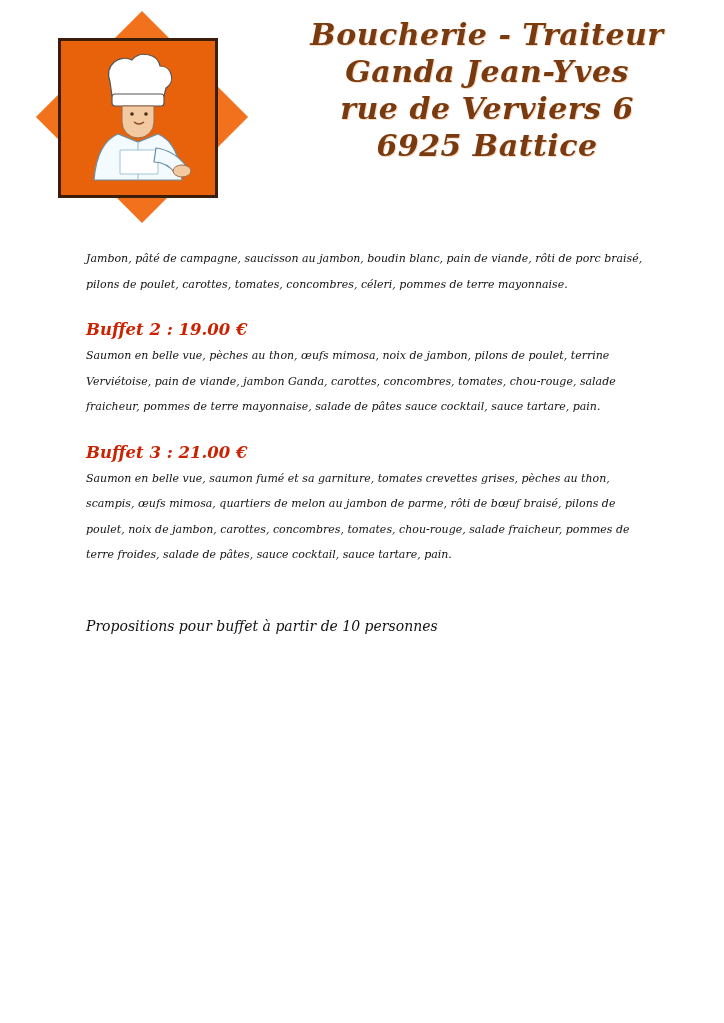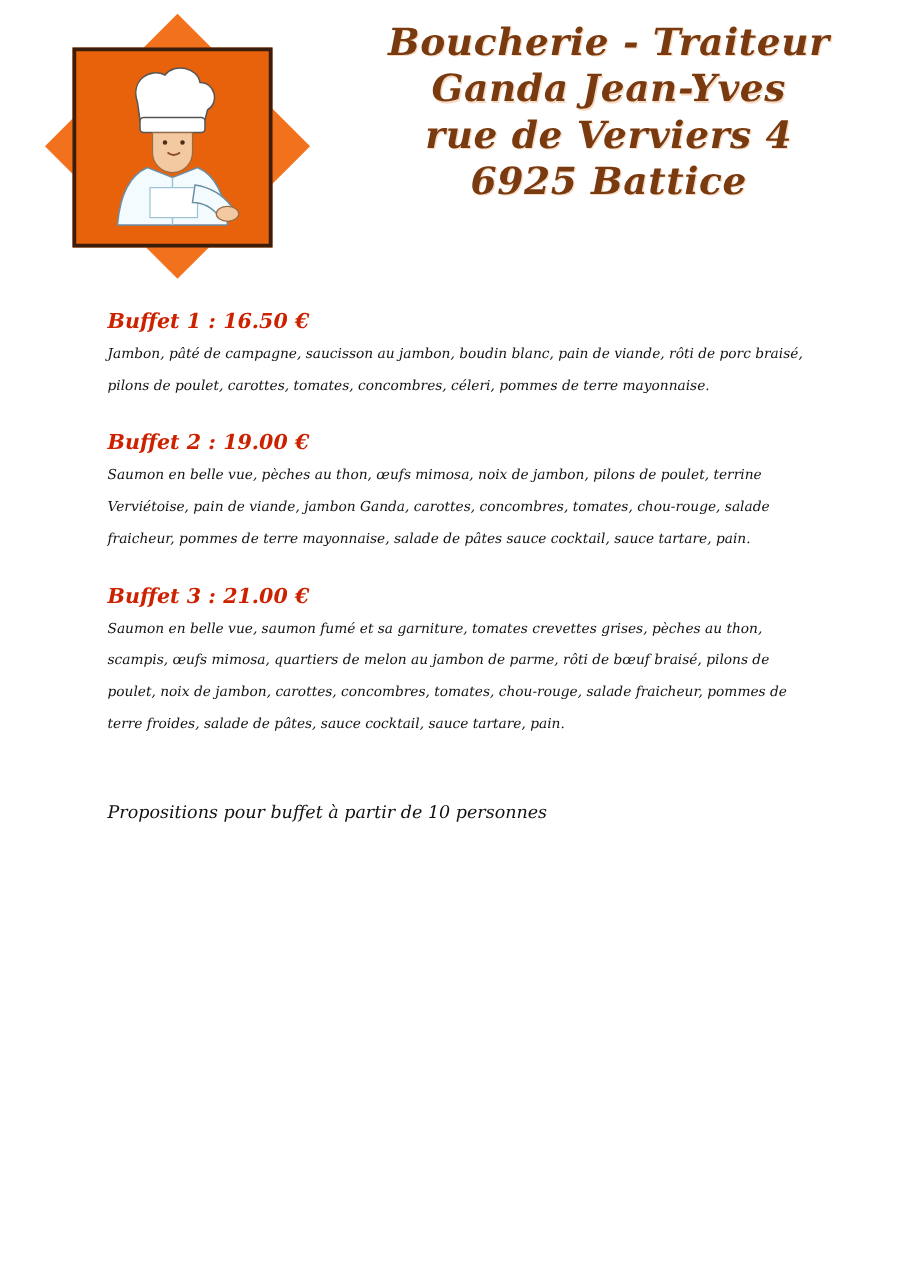--- a/index.html
+++ b/index.html
@@ -137,30 +137,29 @@
       <path d="M62 112 L100 112 L100 136 L62 136 Z" fill="#ffffff" stroke="#9ec3d6" stroke-width="1"></path>
 
       <path d="M98 110 C112 112 122 120 128 128 L118 136 C112 128 104 124 96 124 Z" fill="#f4fbff" stroke="#6a8fa5" stroke-width="1.2"></path>
       <ellipse cx="124" cy="133" rx="9" ry="6" fill="#f2c9a0" stroke="#9a6b45" stroke-width="1"></ellipse>
     </svg>
   </div>
 
   <div class="biz">
     <div>Boucherie - Traiteur</div>
     <div>Ganda Jean-Yves</div>
-    <div>rue de Verviers 4</div>
+    <div>rue de Verviers 6</div>
     <div>6925 Battice</div>
   </div>
 
 </div>
 
 <div class="content">
 
   <div class="buffet">
-    <div class="buffet-title">Buffet 1 : 16.50 €</div>
     <div class="buffet-desc">Jambon, pâté de campagne, saucisson au jambon, boudin blanc, pain de viande, rôti de porc braisé, pilons de poulet, carottes, tomates, concombres, céleri, pommes de terre mayonnaise.</div>
   </div>
 
   <div class="buffet">
     <div class="buffet-title">Buffet 2 : 19.00 €</div>
     <div class="buffet-desc">Saumon en belle vue, pèches au thon, œufs mimosa, noix de jambon, pilons de poulet, terrine Verviétoise, pain de viande, jambon Ganda, carottes, concombres, tomates, chou-rouge, salade fraicheur, pommes de terre mayonnaise, salade de pâtes sauce cocktail, sauce tartare, pain.</div>
   </div>
 
   <div class="buffet">
     <div class="buffet-title">Buffet 3 : 21.00 €</div>

